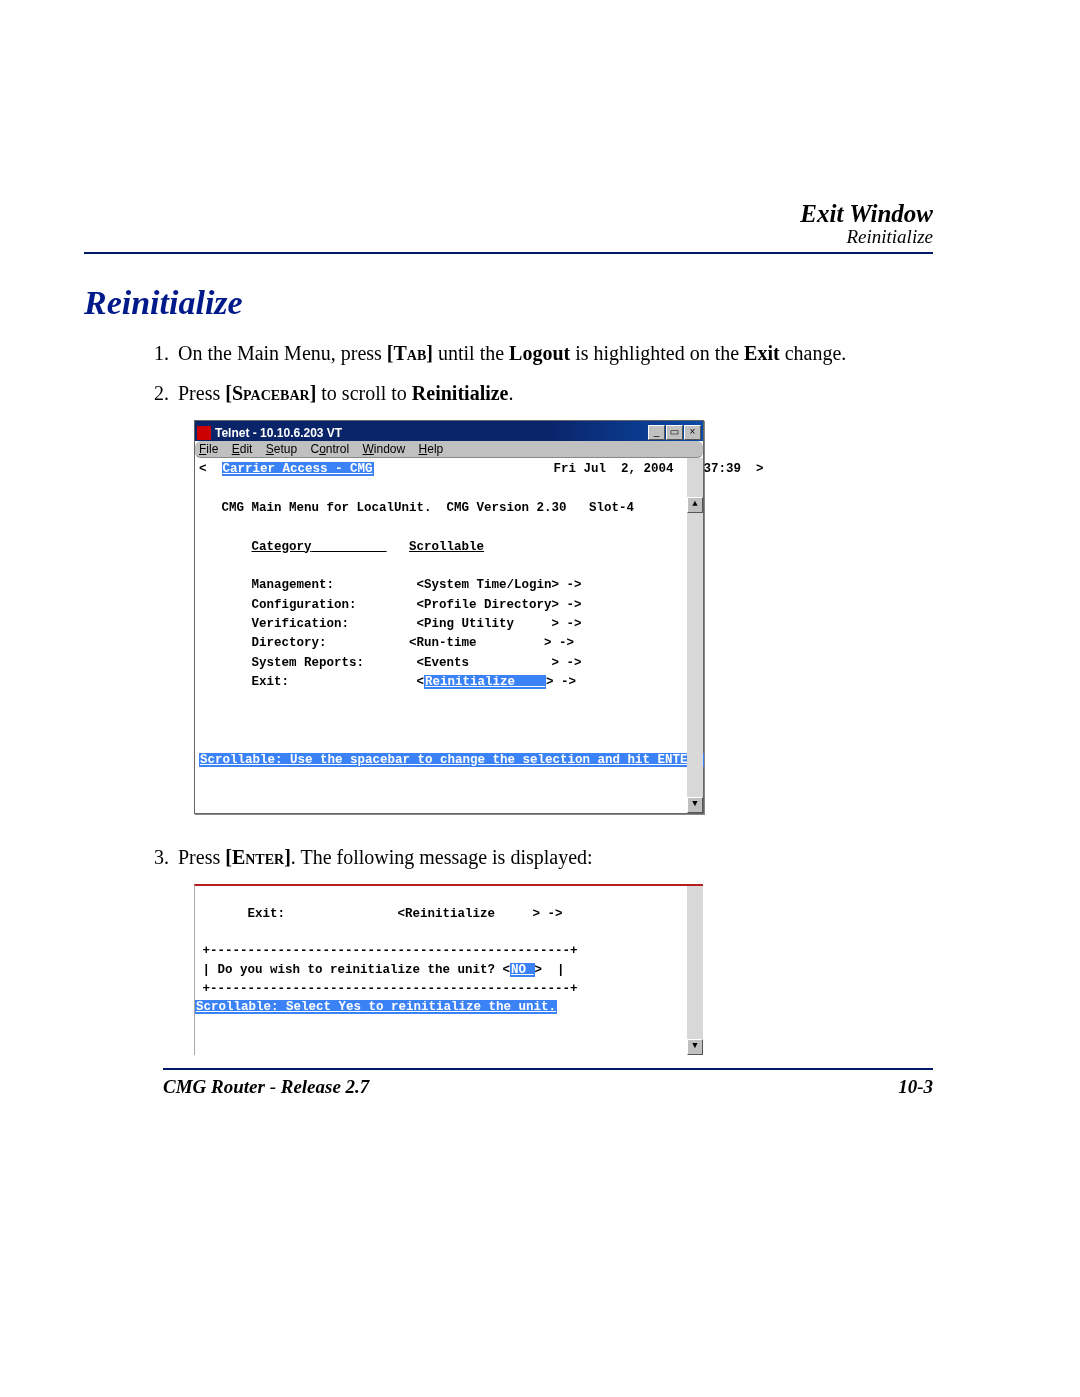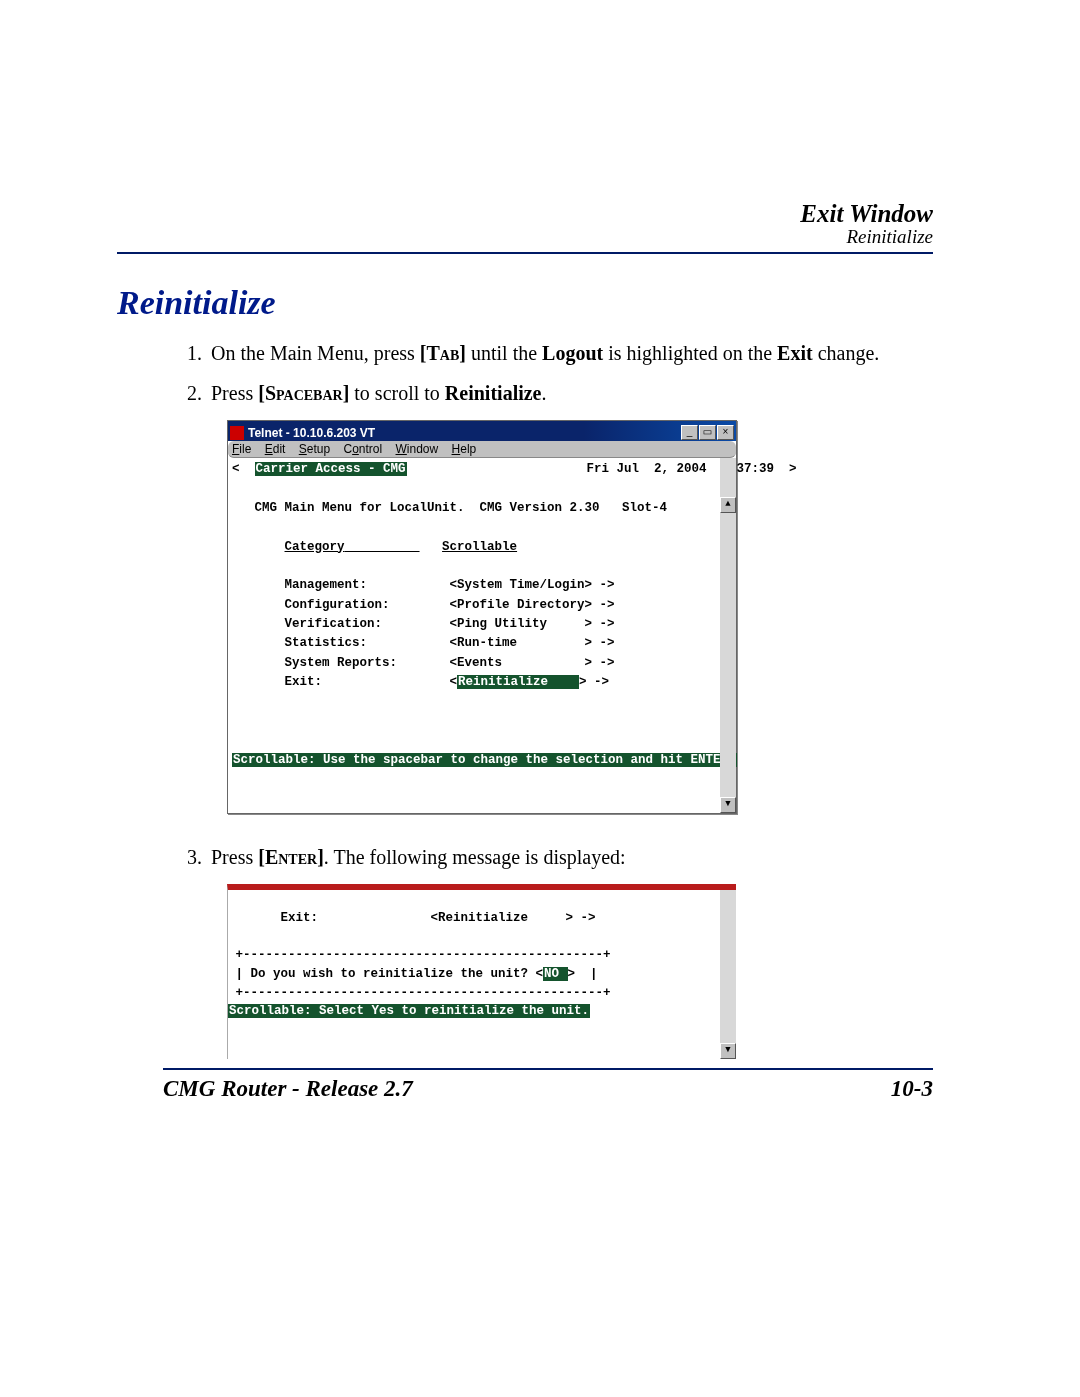--- a/index.html
+++ b/index.html
@@ -6,21 +6,21 @@
     margin: 0;
     padding: 0;
     background: #fff;
     font-family: "Times New Roman", Times, serif;
     color: #000;
     width: 1080px;
     height: 1397px;
     position: relative;
   }
   .page {
-    padding: 200px 147px 0 117px;
+    padding: 200px 147px 0 84px;
     box-sizing: border-box;
   }
   .header-right {
     text-align: right;
     margin-bottom: 4px;
   }
   .header-title {
     font-style: italic;
     font-weight: bold;
     font-size: 25px;
@@ -95,49 +95,49 @@
   .menubar span { margin-right:10px; }
   .menubar u { text-decoration: underline; }
   .term {
     background:#fff; padding:2px 6px 4px 4px;
     font-family: "Courier New", monospace;
     font-size:12.5px; font-weight:bold;
     position:relative; min-height:290px;
     line-height:1.55;
     white-space: pre;
   }
-  .inv { background:#14532d; color:#fff; padding:0 1px; }
+  .inv { background:#3b82f6; color:#fff; padding:0 1px;text-decoration:underline; }
   .uline { text-decoration: underline; }
   .scrollbar {
     position:absolute; right:0; top:0; bottom:0; width:16px;
     background:#d8d8d8;
   }
   .sb-btn { width:16px; height:16px; background:#c0c0c0;
     border:1px solid #fff; border-right-color:#555; border-bottom-color:#555;
     box-sizing:border-box; font-size:9px; text-align:center; line-height:12px;}
   .sb-btn.bot { position:absolute; bottom:0;}
   .screenshot2 {
     margin: 10px 0 30px 110px;
     width: 508px;
     font-family: "Courier New", monospace;
     font-size:12.5px; font-weight:bold;
     line-height:1.5;
     white-space:pre;
     position:relative;
     background:#fff;
     border-left:1px solid #aaa;
-    border-top:6px solid #b91c1c;
+    border-top:2px solid #b91c1c;
   }
   .screenshot2 .scrollbar { background:#d8d8d8; }
   .footer {
     position:absolute; left:163px; right:147px; top:1068px;
   }
   hr.frule { border:none; border-top:2px solid #001a66; margin:0 0 6px 0;}
   .footer-row { display:flex; justify-content:space-between;
-    font-style:italic; font-weight:bold; font-size:23px;}
+    font-style:italic; font-weight:bold; font-size:19px;}
 </style>
 </head>
 <body>
 
 <div class="page">
   <div class="header-right">
     <div class="header-title">Exit Window</div>
     <div class="header-sub">Reinitialize</div>
   </div>
   <hr class="rule">
@@ -172,21 +172,21 @@
     </div>
     <div class="term"><span>&lt;  </span><span class="inv">Carrier Access - CMG</span><span>                        </span><span>Fri Jul  2, 2004  2:37:39</span><span>  &gt;</span>
 
    <span>CMG Main Menu for LocalUnit.  CMG Version 2.30   Slot-4</span>
 
 <span>       </span><span class="uline"><span>Category</span>          </span><span>   </span><span class="uline">Scrollable</span>
 
        <span><span>Management:</span>           <span>&lt;System Time/Login&gt; -&gt;</span></span>
        <span><span>Configuration:</span>        <span>&lt;Profile Directory&gt; -&gt;</span></span>
        <span><span>Verification:</span>         <span>&lt;Ping Utility     &gt; -&gt;</span></span>
-       <span><span>Statistics:</span>           <span>&lt;Run-time         &gt; -&gt;</span></span>
+       <span><span>Directory:</span>           <span>&lt;Run-time         &gt; -&gt;</span></span>
        <span><span>System Reports:</span>       <span>&lt;Events           &gt; -&gt;</span></span>
        <span><span>Exit:</span>                 <span>&lt;</span><span class="inv">Reinitialize    </span><span>&gt; -&gt;</span></span>
 
 
 
 <span class="inv">Scrollable: Use the spacebar to change the selection and hit ENTER.</span>
       <div class="scrollbar">
         <div class="sb-btn">▲</div>
         <div class="sb-btn bot">▼</div>
       </div>

